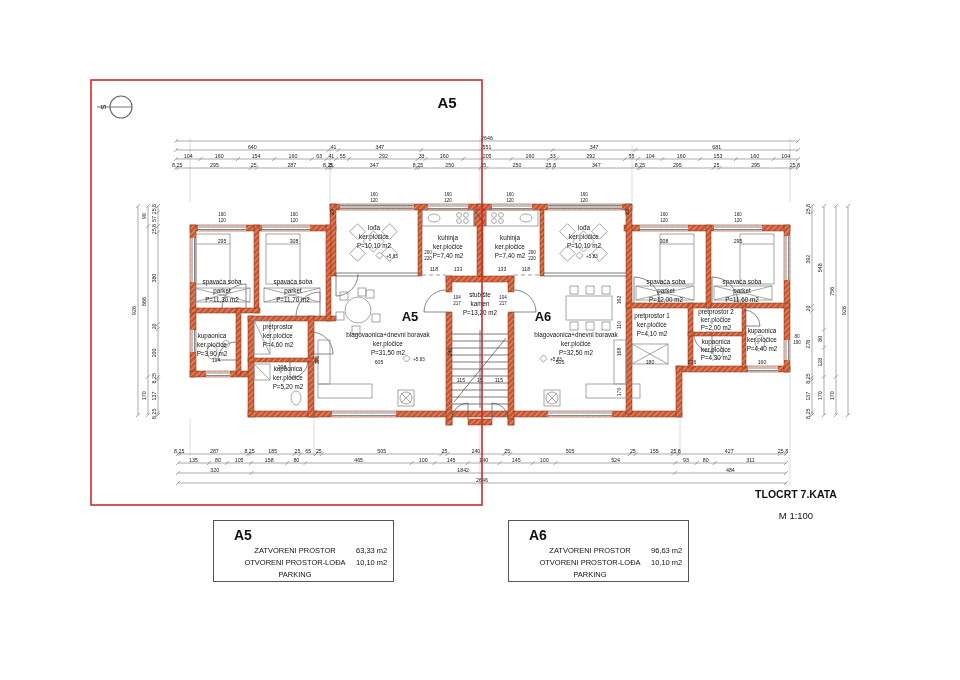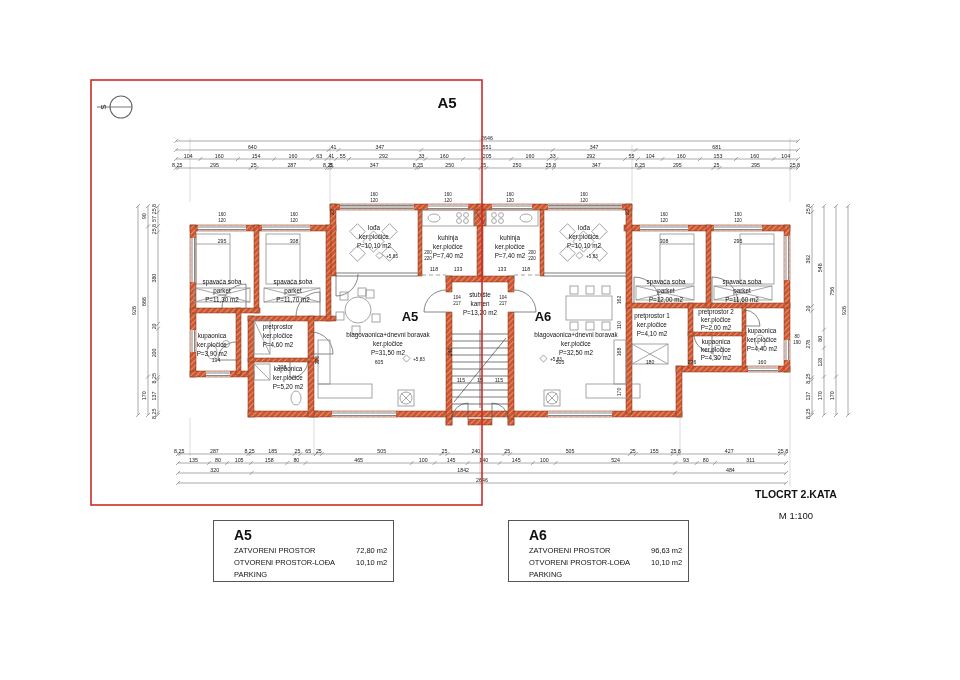--- a/index.html
+++ b/index.html
@@ -15,21 +15,21 @@
   [data-dim-row] line{stroke:#555;stroke-width:0.5;}
   .wall{fill:url(#wh);stroke:#7d2f12;stroke-width:0.5;}
   .thinline{stroke:#444;stroke-width:0.7;fill:none;}
   .furn{stroke:#8f8f8f;stroke-width:0.8;fill:none;}
   .door{stroke:#555;stroke-width:0.7;fill:none;}
   .glz{stroke:#333;stroke-width:0.6;}
   .ext{stroke:#bbb;stroke-width:0.5;}
   .dash{stroke:#777;stroke-width:0.7;stroke-dasharray:4 3;fill:none;}
   .legend{position:absolute;width:181px;height:62px;border:1px solid #555;background:#fff;box-sizing:border-box;padding:6px 0 0 20px;}
   .legend .hdr{font-size:14px;font-weight:bold;color:#111;}
-  .legend .row{display:flex;font-size:7.5px;color:#111;margin-top:3px;}
+  .legend .row{display:flex;font-size:7.5px;color:#111;margin-top:3px;text-align:center;}
   .legend .row .lb{width:122px;}
   .titleblock{position:absolute;left:722px;top:488px;width:148px;text-align:center;color:#111;}
   .titleblock .t1{font-size:10.5px;font-weight:700;}
   .titleblock .t2{font-size:9.5px;font-weight:500;margin-top:10px;}
 </style>
 </head>
 <body>
 
 <div id="stage">
 <svg width="960" height="680" viewBox="0 0 960 680">
@@ -701,21 +701,21 @@
   <g>
     <rect x="91" y="80" width="391" height="425" fill="none" stroke="#cc2b2b" stroke-width="1.6"></rect>
     <text x="447" y="108" font-size="15" font-weight="600" fill="#cc2b2b" text-anchor="middle">A5</text>
   </g>
 </svg>
 
 <div class="legend" style="left:213px;top:520px;">
   <div class="hdr">A5</div>
   <div class="row">
     <span class="lb">ZATVORENI PROSTOR</span>
-    <span class="vl">72,80 m2</span>
+    <span class="vl">63,33 m2</span>
   </div>
   <div class="row">
     <span class="lb">OTVORENI PROSTOR-LOĐA</span>
     <span class="vl">10,10 m2</span>
   </div>
   <div class="row">
     <span class="lb">PARKING</span>
     <span class="vl"></span>
   </div>
 </div>
@@ -729,16 +729,16 @@
     <span class="lb">OTVORENI PROSTOR-LOĐA</span>
     <span class="vl">10,10 m2</span>
   </div>
   <div class="row">
     <span class="lb">PARKING</span>
     <span class="vl"></span>
   </div>
 </div>
 
 <div class="titleblock">
-  <div class="t1">TLOCRT 2.KATA</div>
+  <div class="t1">TLOCRT 7.KATA</div>
   <div class="t2">M 1:100</div>
 </div>
 </div>
 
 </body></html>

